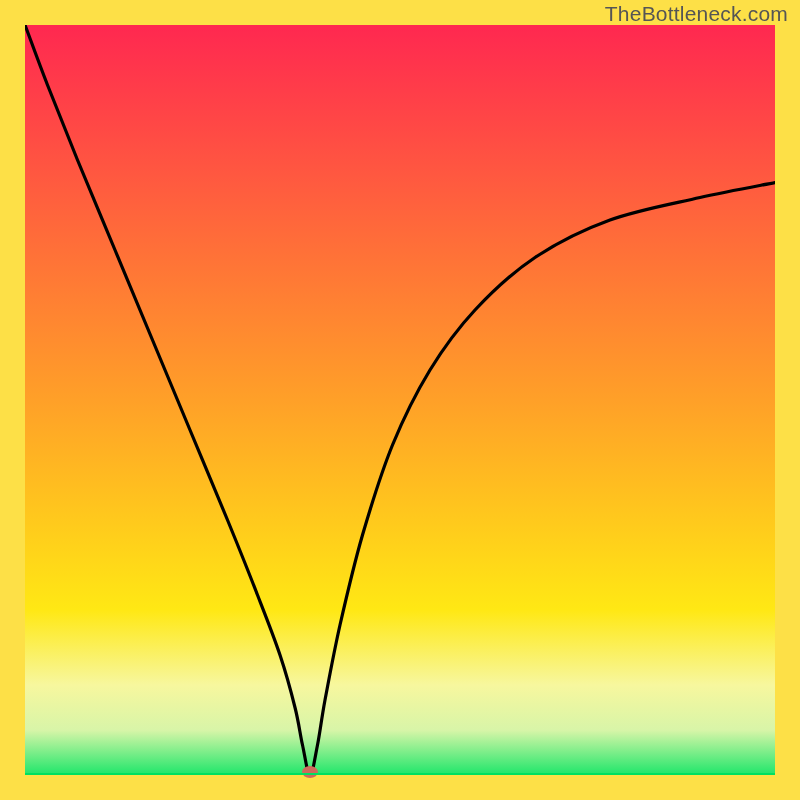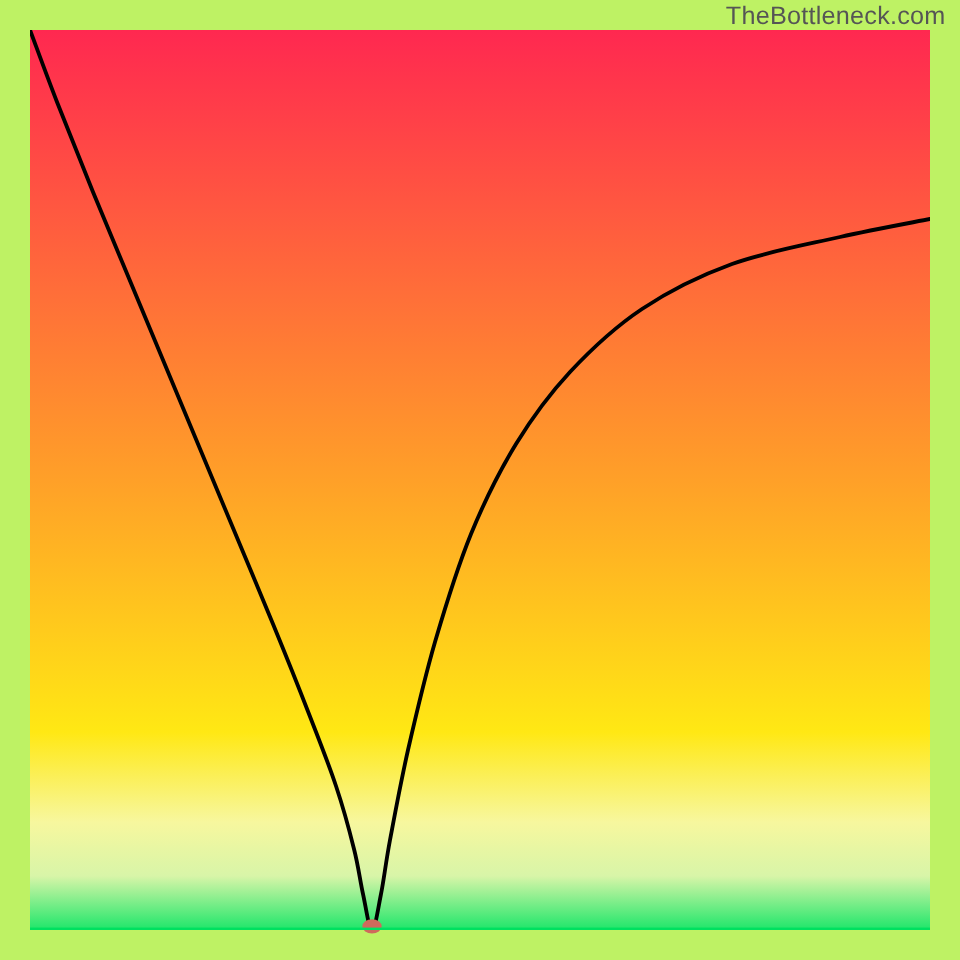--- a/index.html
+++ b/index.html
@@ -10,21 +10,21 @@
     background: #000;
     overflow: hidden;
     font-family: Arial, Helvetica, sans-serif;
   }
   .frame {
     position: absolute;
     left: 0;
     top: 0;
     width: 800px;
     height: 800px;
-    background: #bef264;
+    background: #fde047;
   }
   .plot {
     position: absolute;
     left: 25px;
     top: 25px;
     width: 750px;
     height: 750px;
     background: linear-gradient(to bottom, var(--c0) 0%, var(--c1) 50%, var(--c2) 78%, var(--c3) 88%, var(--c4) 94%, var(--c5) 100%);
   }
   .watermark {

